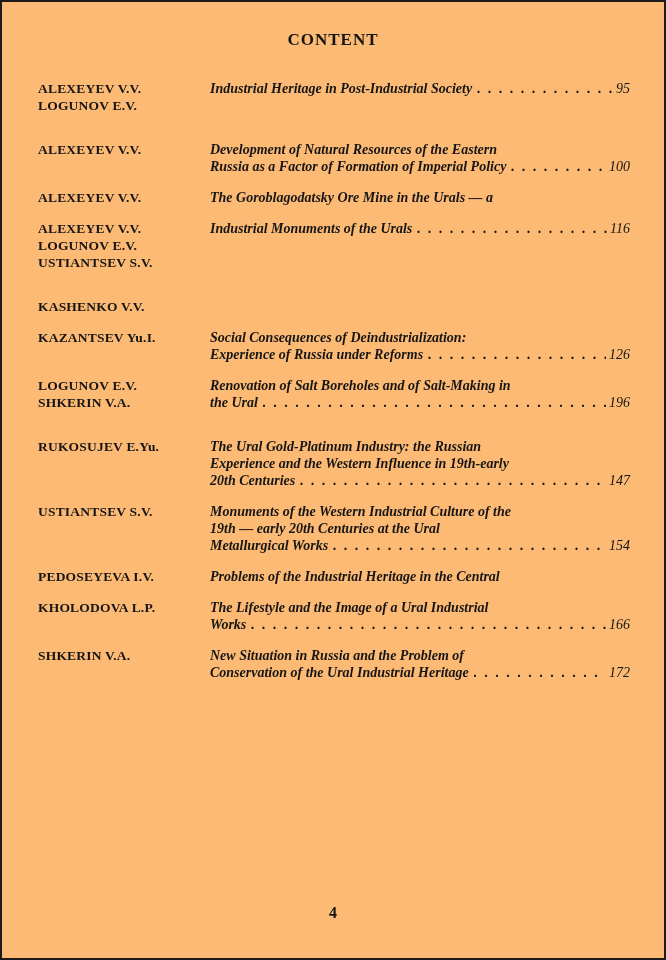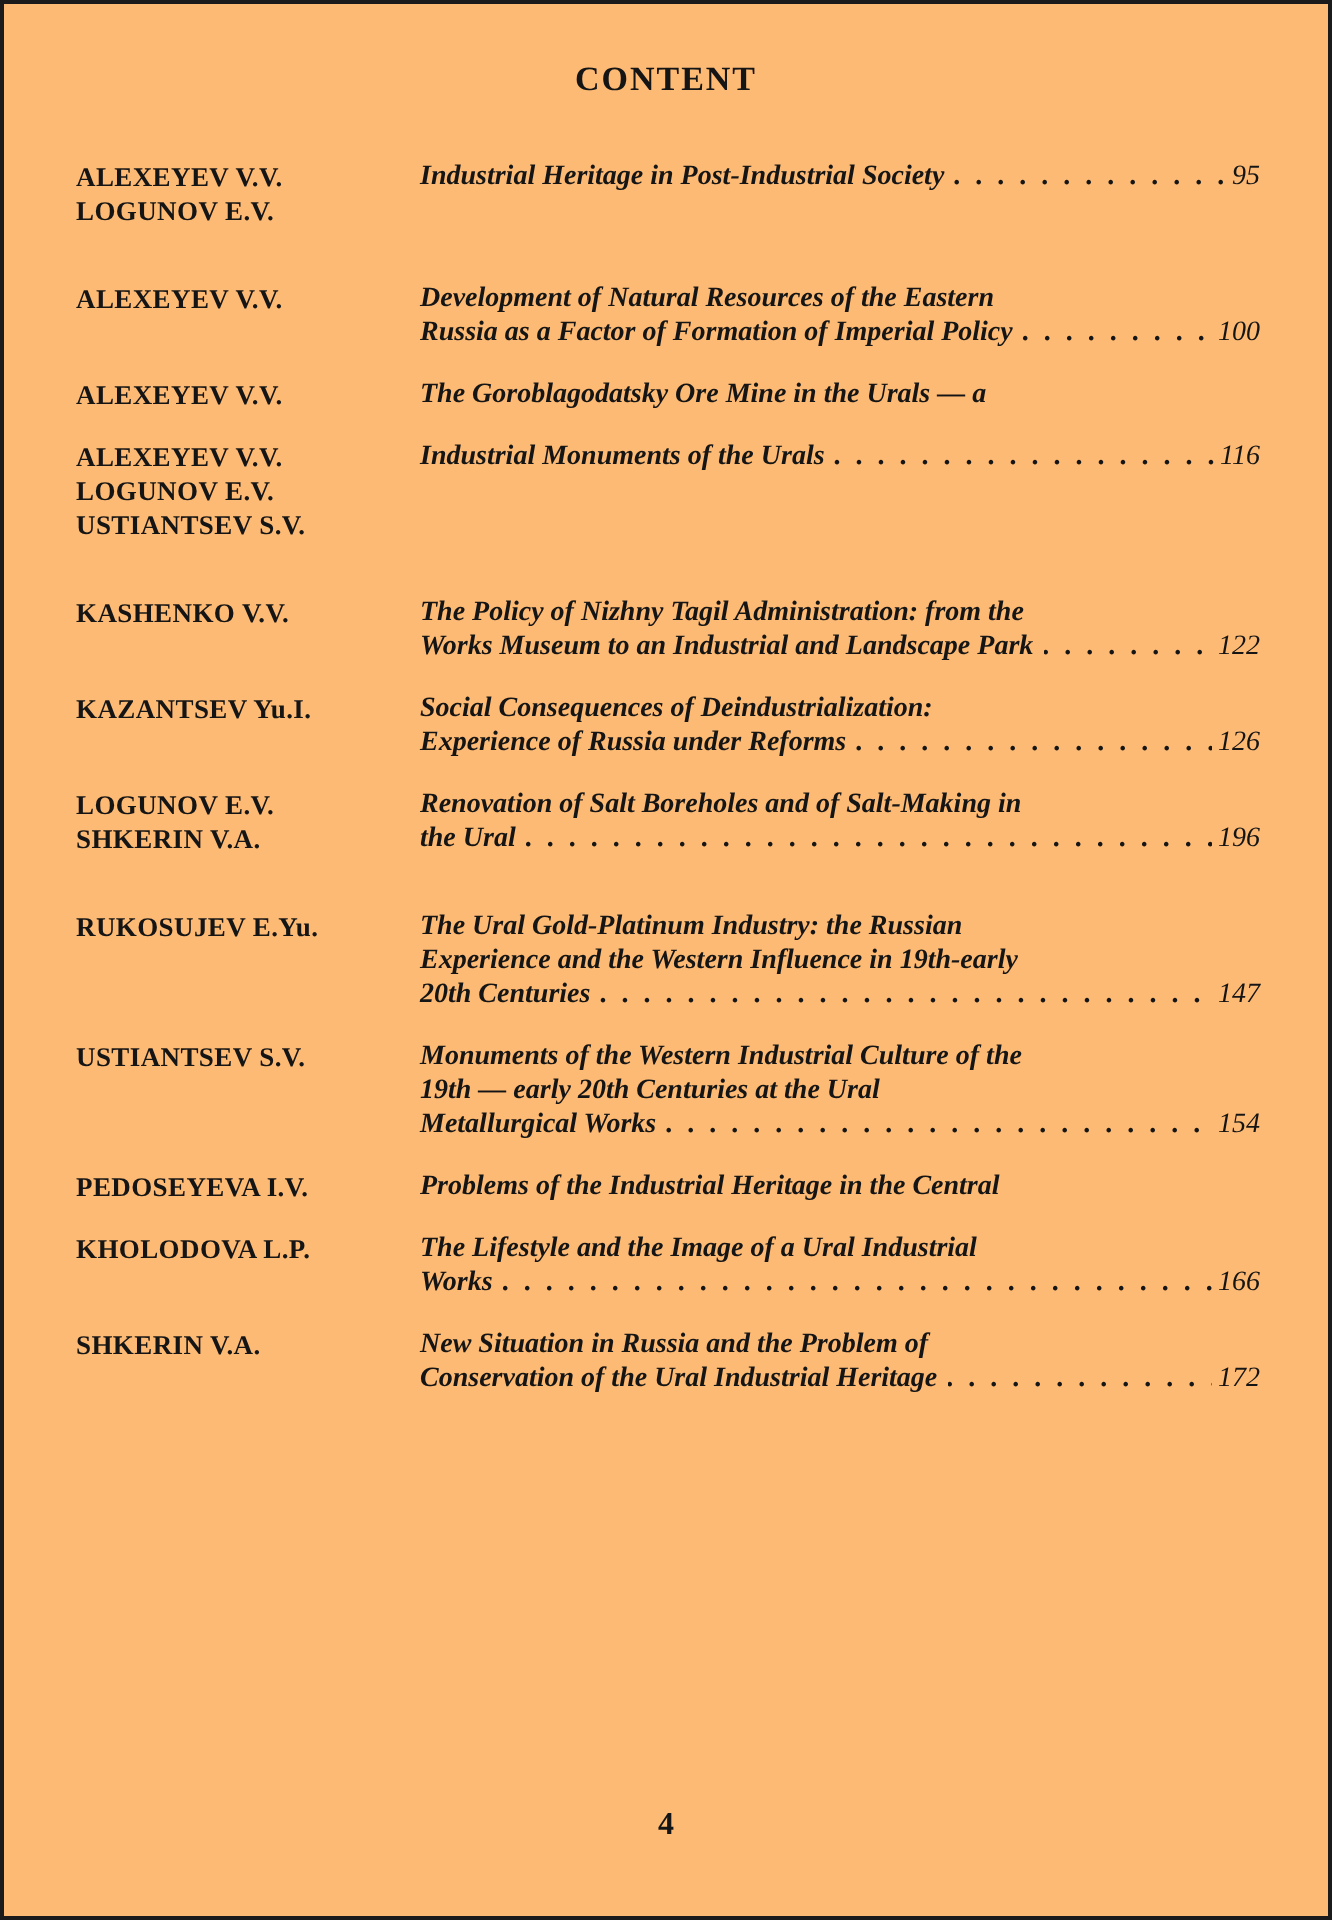--- a/index.html
+++ b/index.html
@@ -142,28 +142,20 @@
             <span class="ttext">Industrial Monuments of the Urals</span>
             <span class="leader"></span>
             <span class="pagenum">116</span>
           </div>
         </div>
       </div>
       <div class="entry">
         <div class="authors">
           <div class="author">KASHENKO V.V.</div>
         </div>
-        <div class="titleblock">
-          <div class="tline">The Policy of Nizhny Tagil Administration: from the</div>
-          <div class="tline tline-last">
-            <span class="ttext">Works Museum to an Industrial and Landscape Park</span>
-            <span class="leader"></span>
-            <span class="pagenum">122</span>
-          </div>
-        </div>
       </div>
       <div class="entry">
         <div class="authors">
           <div class="author">KAZANTSEV Yu.I.</div>
         </div>
         <div class="titleblock">
           <div class="tline">Social Consequences of Deindustrialization:</div>
           <div class="tline tline-last">
             <span class="ttext">Experience of Russia under Reforms</span>
             <span class="leader"></span>

